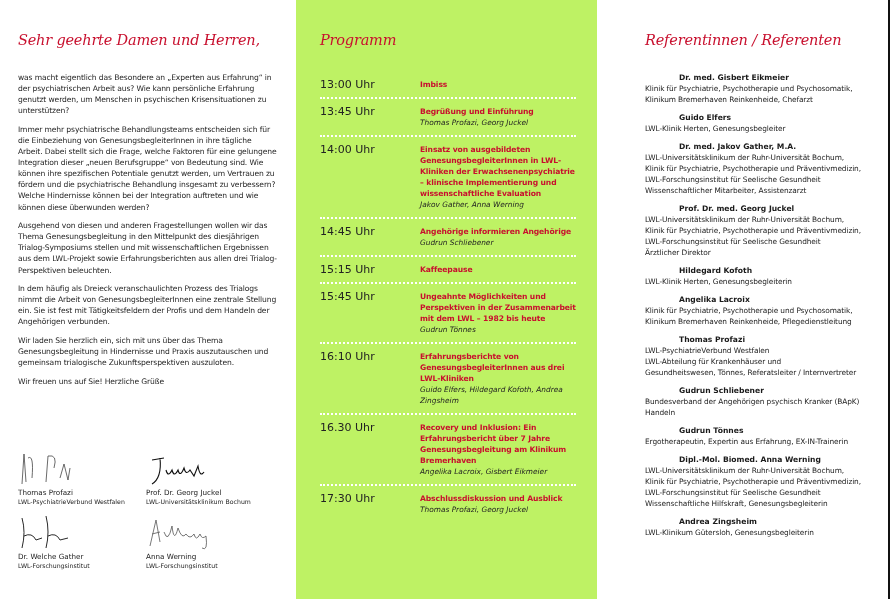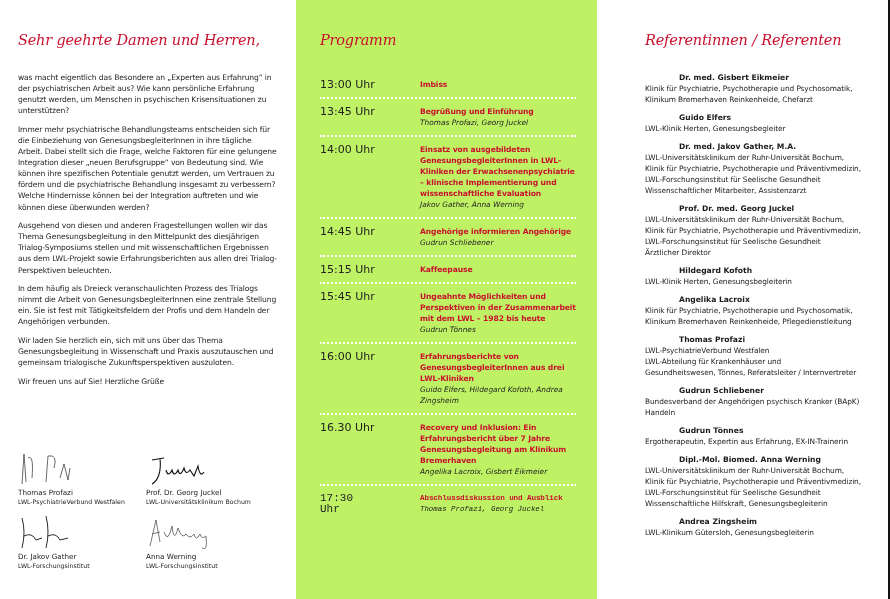--- a/index.html
+++ b/index.html
@@ -51,21 +51,21 @@
     .sig-4 { left: 128px; top: 64px; }
 
     
     .prog-list { list-style: none; }
     .prog-item {
       display: flex;
       padding: 7px 0 7px 0;
       border-bottom: 2px dotted #ffffff;
       width: 256px;
     }
-    .prog-item:last-child { border-bottom: none; font-family: Liberation Mono, monospace; }
+    .prog-item:last-child { border-bottom: none; }
     .prog-time {
       width: 56px; flex: 0 0 56px;
       font-size: 11px; line-height: 11px; color: #222;
     }
     .prog-body { flex: 1; padding-left: 44px; }
     .prog-title {
       font-size: 7.6px; line-height: 11px; color: #c8102e; font-weight: bold;
       letter-spacing: -0.1px;
     }
     .prog-speakers {
@@ -80,21 +80,21 @@
 </head>
 <body>
 
 <section class="col col-left">
   <h1 class="heading">Sehr geehrte Damen und Herren,</h1>
   <div class="letter">
     <p>was macht eigentlich das Besondere an „Experten aus Erfahrung“ in der psychiatrischen Arbeit aus? Wie kann persönliche Erfahrung genutzt werden, um Menschen in psychischen Krisensituationen zu unterstützen?</p>
     <p>Immer mehr psychiatrische Behandlungsteams entscheiden sich für die Einbeziehung von GenesungsbegleiterInnen in ihre tägliche Arbeit. Dabei stellt sich die Frage, welche Faktoren für eine gelungene Integration dieser „neuen Berufsgruppe“ von Bedeutung sind. Wie können ihre spezifischen Potentiale genutzt werden, um Vertrauen zu fördern und die psychiatrische Behandlung insgesamt zu verbessern? Welche Hindernisse können bei der Integration auftreten und wie können diese überwunden werden?</p>
     <p>Ausgehend von diesen und anderen Fragestellungen wollen wir das Thema Genesungsbegleitung in den Mittelpunkt des diesjährigen Trialog-Symposiums stellen und mit wissenschaftlichen Ergebnissen aus dem LWL-Projekt sowie Erfahrungsberichten aus allen drei Trialog-Perspektiven beleuchten.</p>
     <p>In dem häufig als Dreieck veranschaulichten Prozess des Trialogs nimmt die Arbeit von GenesungsbegleiterInnen eine zentrale Stellung ein. Sie ist fest mit Tätigkeitsfeldern der Profis und dem Handeln der Angehörigen verbunden.</p>
-    <p>Wir laden Sie herzlich ein, sich mit uns über das Thema Genesungsbegleitung in Wissenschaft und Praxis auszutauschen und gemeinsam trialogische Zukunftsperspektiven auszuloten.</p>
+    <p>Wir laden Sie herzlich ein, sich mit uns über das Thema Genesungsbegleitung in Hindernisse und Praxis auszutauschen und gemeinsam trialogische Zukunftsperspektiven auszuloten.</p>
     <p>Wir freuen uns auf Sie! Herzliche Grüße</p>
   </div>
 
   <div class="signatures">
     <div class="sig sig-1">
       <svg viewBox="0 0 80 40">
         <path d="M4 36 L6 6 L8 34 M10 10 Q16 6 14 30 M28 34 L30 8 Q40 6 36 20 M42 30 L46 16 L50 32 L52 20" stroke="#444" stroke-width="0.8" fill="none"></path>
       </svg>
       <div class="sig-name">Thomas Profazi</div>
       <div class="sig-org">LWL-PsychiatrieVerbund Westfalen</div>
@@ -103,21 +103,21 @@
       <svg viewBox="0 0 80 40">
         <path d="M6 12 L18 10 M14 10 Q16 30 6 36 M20 22 Q22 30 26 22 Q28 30 32 22 Q34 30 38 20 Q40 28 44 22 L48 28 L52 18 Q54 30 58 24" stroke="#111" stroke-width="1.1" fill="none"></path>
       </svg>
       <div class="sig-name">Prof. Dr. Georg Juckel</div>
       <div class="sig-org">LWL-Universitätsklinikum Bochum</div>
     </div>
     <div class="sig sig-3">
       <svg viewBox="0 0 80 40">
         <path d="M4 6 Q8 20 4 36 M6 24 Q14 20 18 28 L24 26 M28 4 Q32 20 28 36 M30 24 Q38 20 42 28 L50 26" stroke="#111" stroke-width="0.9" fill="none"></path>
       </svg>
-      <div class="sig-name">Dr. Jakov Gather</div>
+      <div class="sig-name">Dr. Welche Gather</div>
       <div class="sig-org">LWL-Forschungsinstitut</div>
     </div>
     <div class="sig sig-4">
       <svg viewBox="0 0 80 40">
         <path d="M4 34 L10 8 L14 30 M6 22 L14 20 M18 20 Q22 32 26 14 Q28 32 32 16 Q36 28 40 22 Q44 28 48 22 Q50 30 54 22 Q56 28 60 24 Q62 40 56 36" stroke="#555" stroke-width="0.8" fill="none"></path>
       </svg>
       <div class="sig-name">Anna Werning</div>
       <div class="sig-org">LWL-Forschungsinstitut</div>
     </div>
   </div>
@@ -160,21 +160,21 @@
       </div>
     </li>
     <li class="prog-item">
       <span class="prog-time">15:45 Uhr</span>
       <div class="prog-body">
         <div class="prog-title">Ungeahnte Möglichkeiten und Perspektiven in der Zusammenarbeit mit dem LWL – 1982 bis heute</div>
         <div class="prog-speakers">Gudrun Tönnes</div>
       </div>
     </li>
     <li class="prog-item">
-      <span class="prog-time">16:00 Uhr</span>
+      <span class="prog-time">16:10 Uhr</span>
       <div class="prog-body">
         <div class="prog-title">Erfahrungsberichte von GenesungsbegleiterInnen aus drei LWL-Kliniken</div>
         <div class="prog-speakers">Guido Elfers, Hildegard Kofoth, Andrea Zingsheim</div>
       </div>
     </li>
     <li class="prog-item">
       <span class="prog-time">16.30 Uhr</span>
       <div class="prog-body">
         <div class="prog-title">Recovery und Inklusion: Ein Erfahrungsbericht über 7 Jahre Genesungsbegleitung am Klinikum Bremerhaven</div>
         <div class="prog-speakers">Angelika Lacroix, Gisbert Eikmeier</div>

